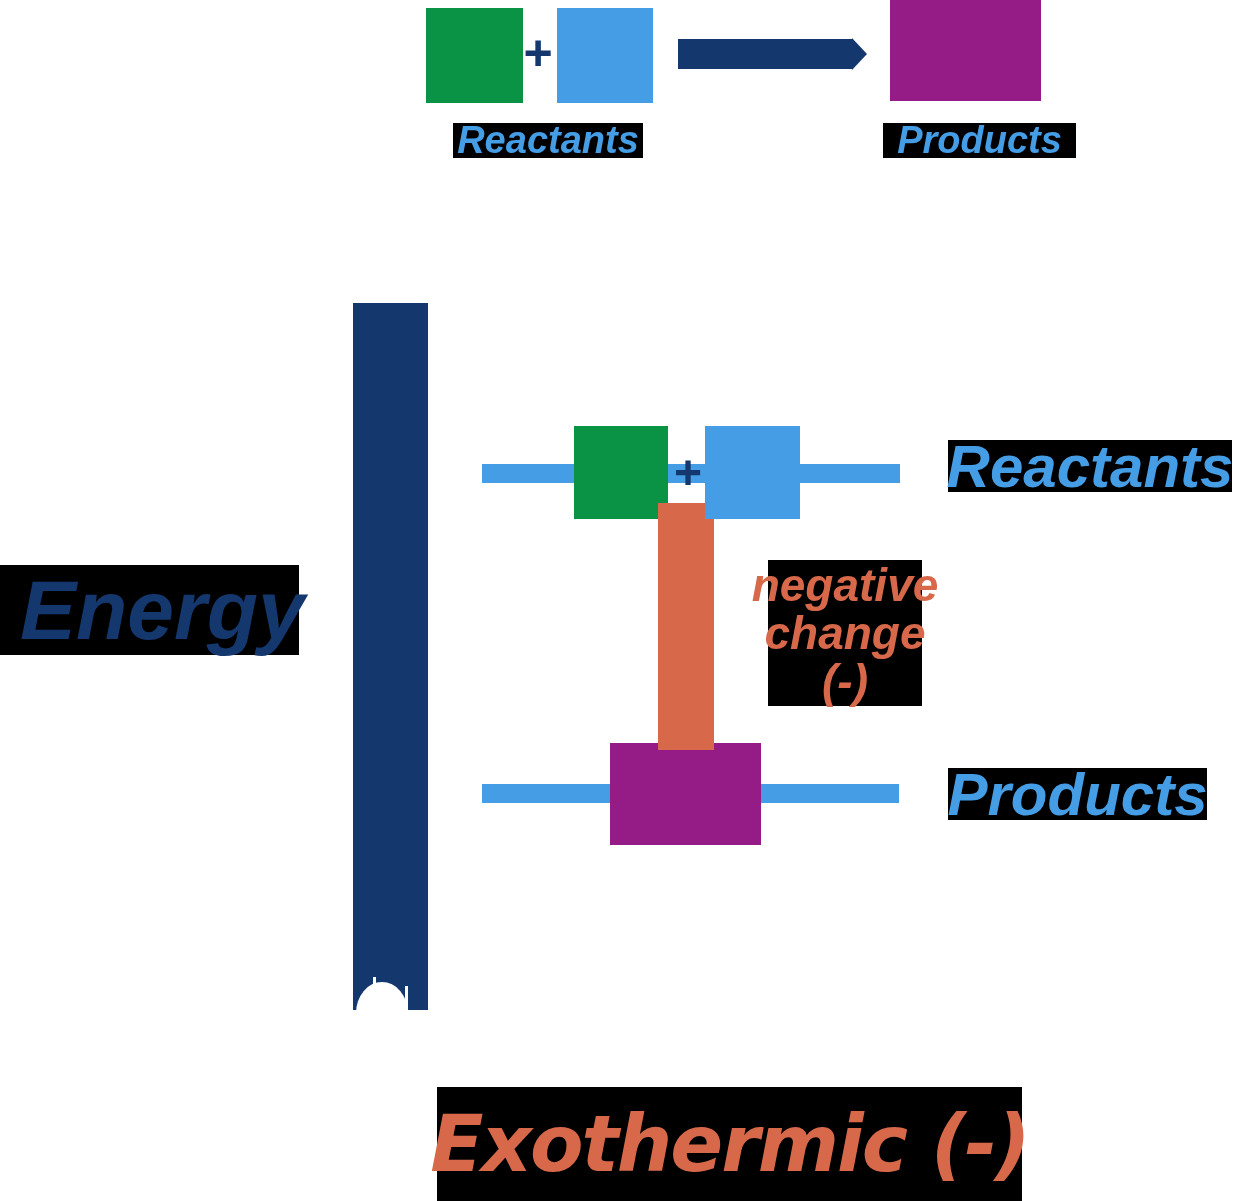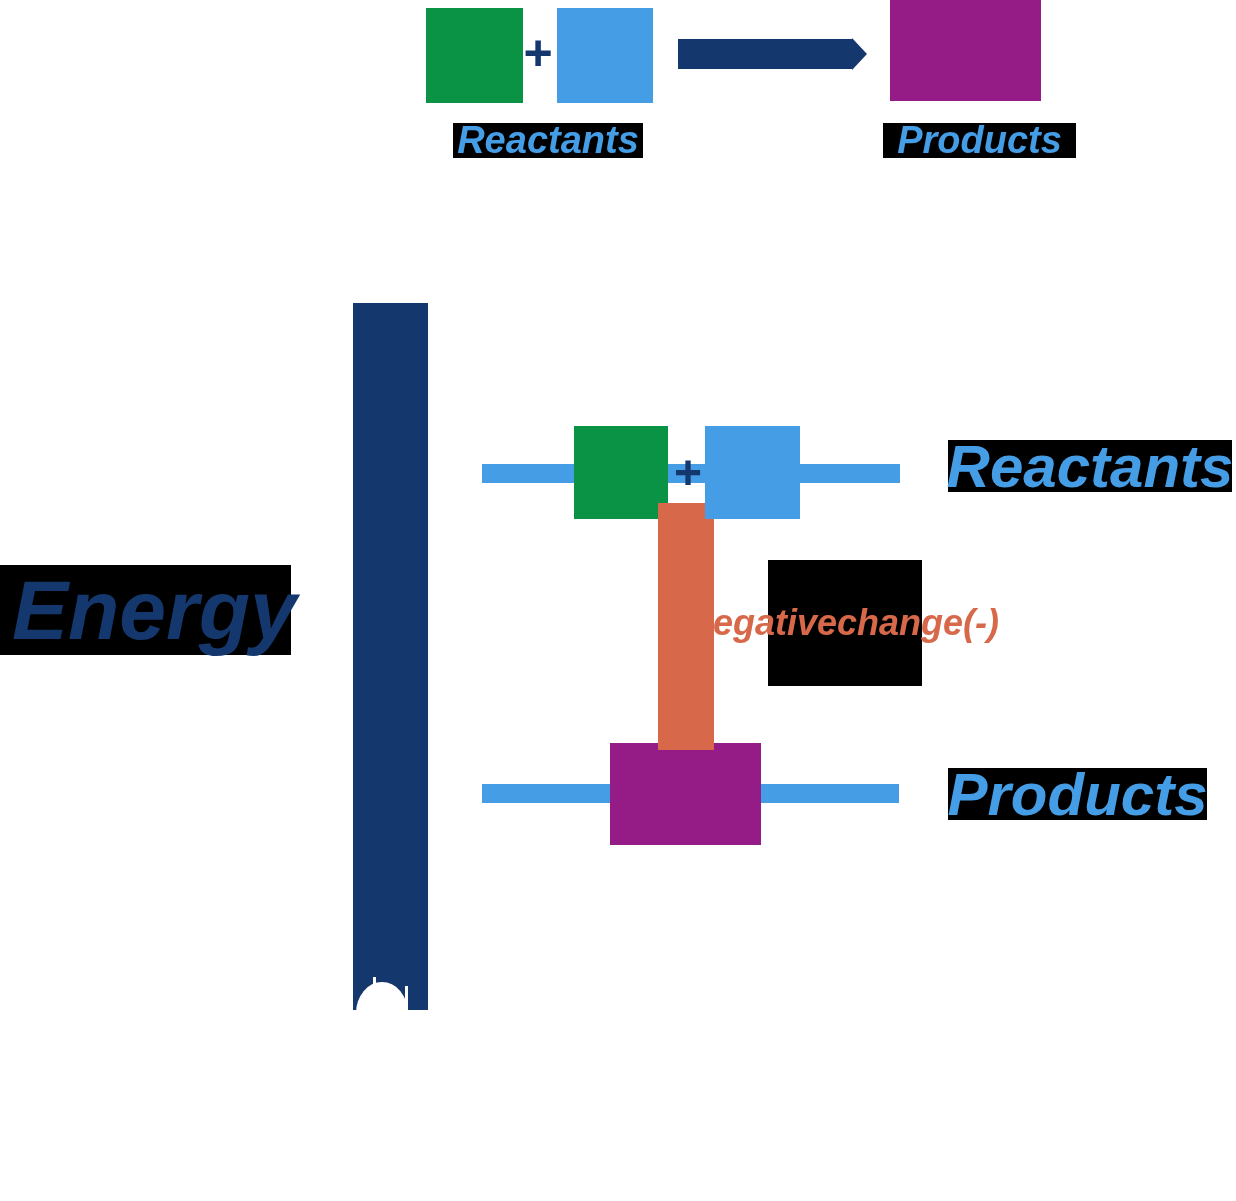--- a/index.html
+++ b/index.html
@@ -27,21 +27,21 @@
     justify-content: center;
     white-space: nowrap;
     font-style: italic;
   }
   .blue-text   { color: var(--blue,   #449DE5); }
   .navy-text   { color: var(--navy,   #14386E); }
   .orange-text { color: var(--orange, #D7694A); }
 
   .eq-label   { font-size: 38px; font-weight: bold; }
   .big-label  { font-size: 60px; font-weight: bold; }
-  .energy-label { font-size: 84px; font-weight: bold; justify-content: flex-start; padding-left: 12px; }
+  .energy-label { font-size: 84px; font-weight: bold; justify-content: flex-start; padding-left: 20px; }
 
   .plus {
     position: absolute;
     display: flex;
     align-items: center;
     justify-content: center;
     font-weight: bold;
     color: var(--navy, #14386E);
     z-index: 6;
   }
@@ -73,23 +73,23 @@
   .prod-line  { left: 482px; top: 784px; width: 417px; height: 19px; z-index: 2; }
   .green-mid  { left: 574px; top: 426px; width: 94px;  height: 93px;  z-index: 3; }
   .purple-mid { left: 610px; top: 743px; width: 151px; height: 102px; z-index: 3; }
   .orange-bar { left: 658px; top: 503px; width: 56px;  height: 247px; z-index: 4; }
   .blue-mid   { left: 705px; top: 426px; width: 95px;  height: 93px;  z-index: 5; }
 
   .big-reactants { left: 948px; top: 440px; width: 284px; height: 52px; z-index: 7; }
   .big-products  { left: 948px; top: 768px; width: 259px; height: 52px; z-index: 7; }
 
   .neg-change {
-    left: 768px; top: 560px; width: 154px; height: 126px;
-    flex-direction: row;
-    font-size: 36px; font-weight: 600; line-height: 48px;
+    left: 768px; top: 560px; width: 154px; height: 146px;
+    flex-direction: column;
+    font-size: 46px; font-weight: 600; line-height: 48px;
     z-index: 7;
   }
   .neg-change span { display: block; text-align: center; }
 
   .caption-box {
     left: 437px; top: 1087px; width: 585px; height: 114px;
     font-family: "DejaVu Sans", sans-serif;
     font-size: 78px; font-weight: 600; letter-spacing: -2px;
     z-index: 7;
   }
@@ -124,14 +124,15 @@
   <div class="lblbox orange-text neg-change">
     <span>negative</span>
     <span>change</span>
     <span>(-)</span>
   </div>
 
   <div class="abs blue prod-line"></div>
   <div class="sq purple purple-mid"></div>
   <div class="lblbox big-label blue-text big-products">Products</div>
 
+  <div class="lblbox orange-text caption-box">Exothermic (-)</div>
 
 </div>
 
 </body></html>

